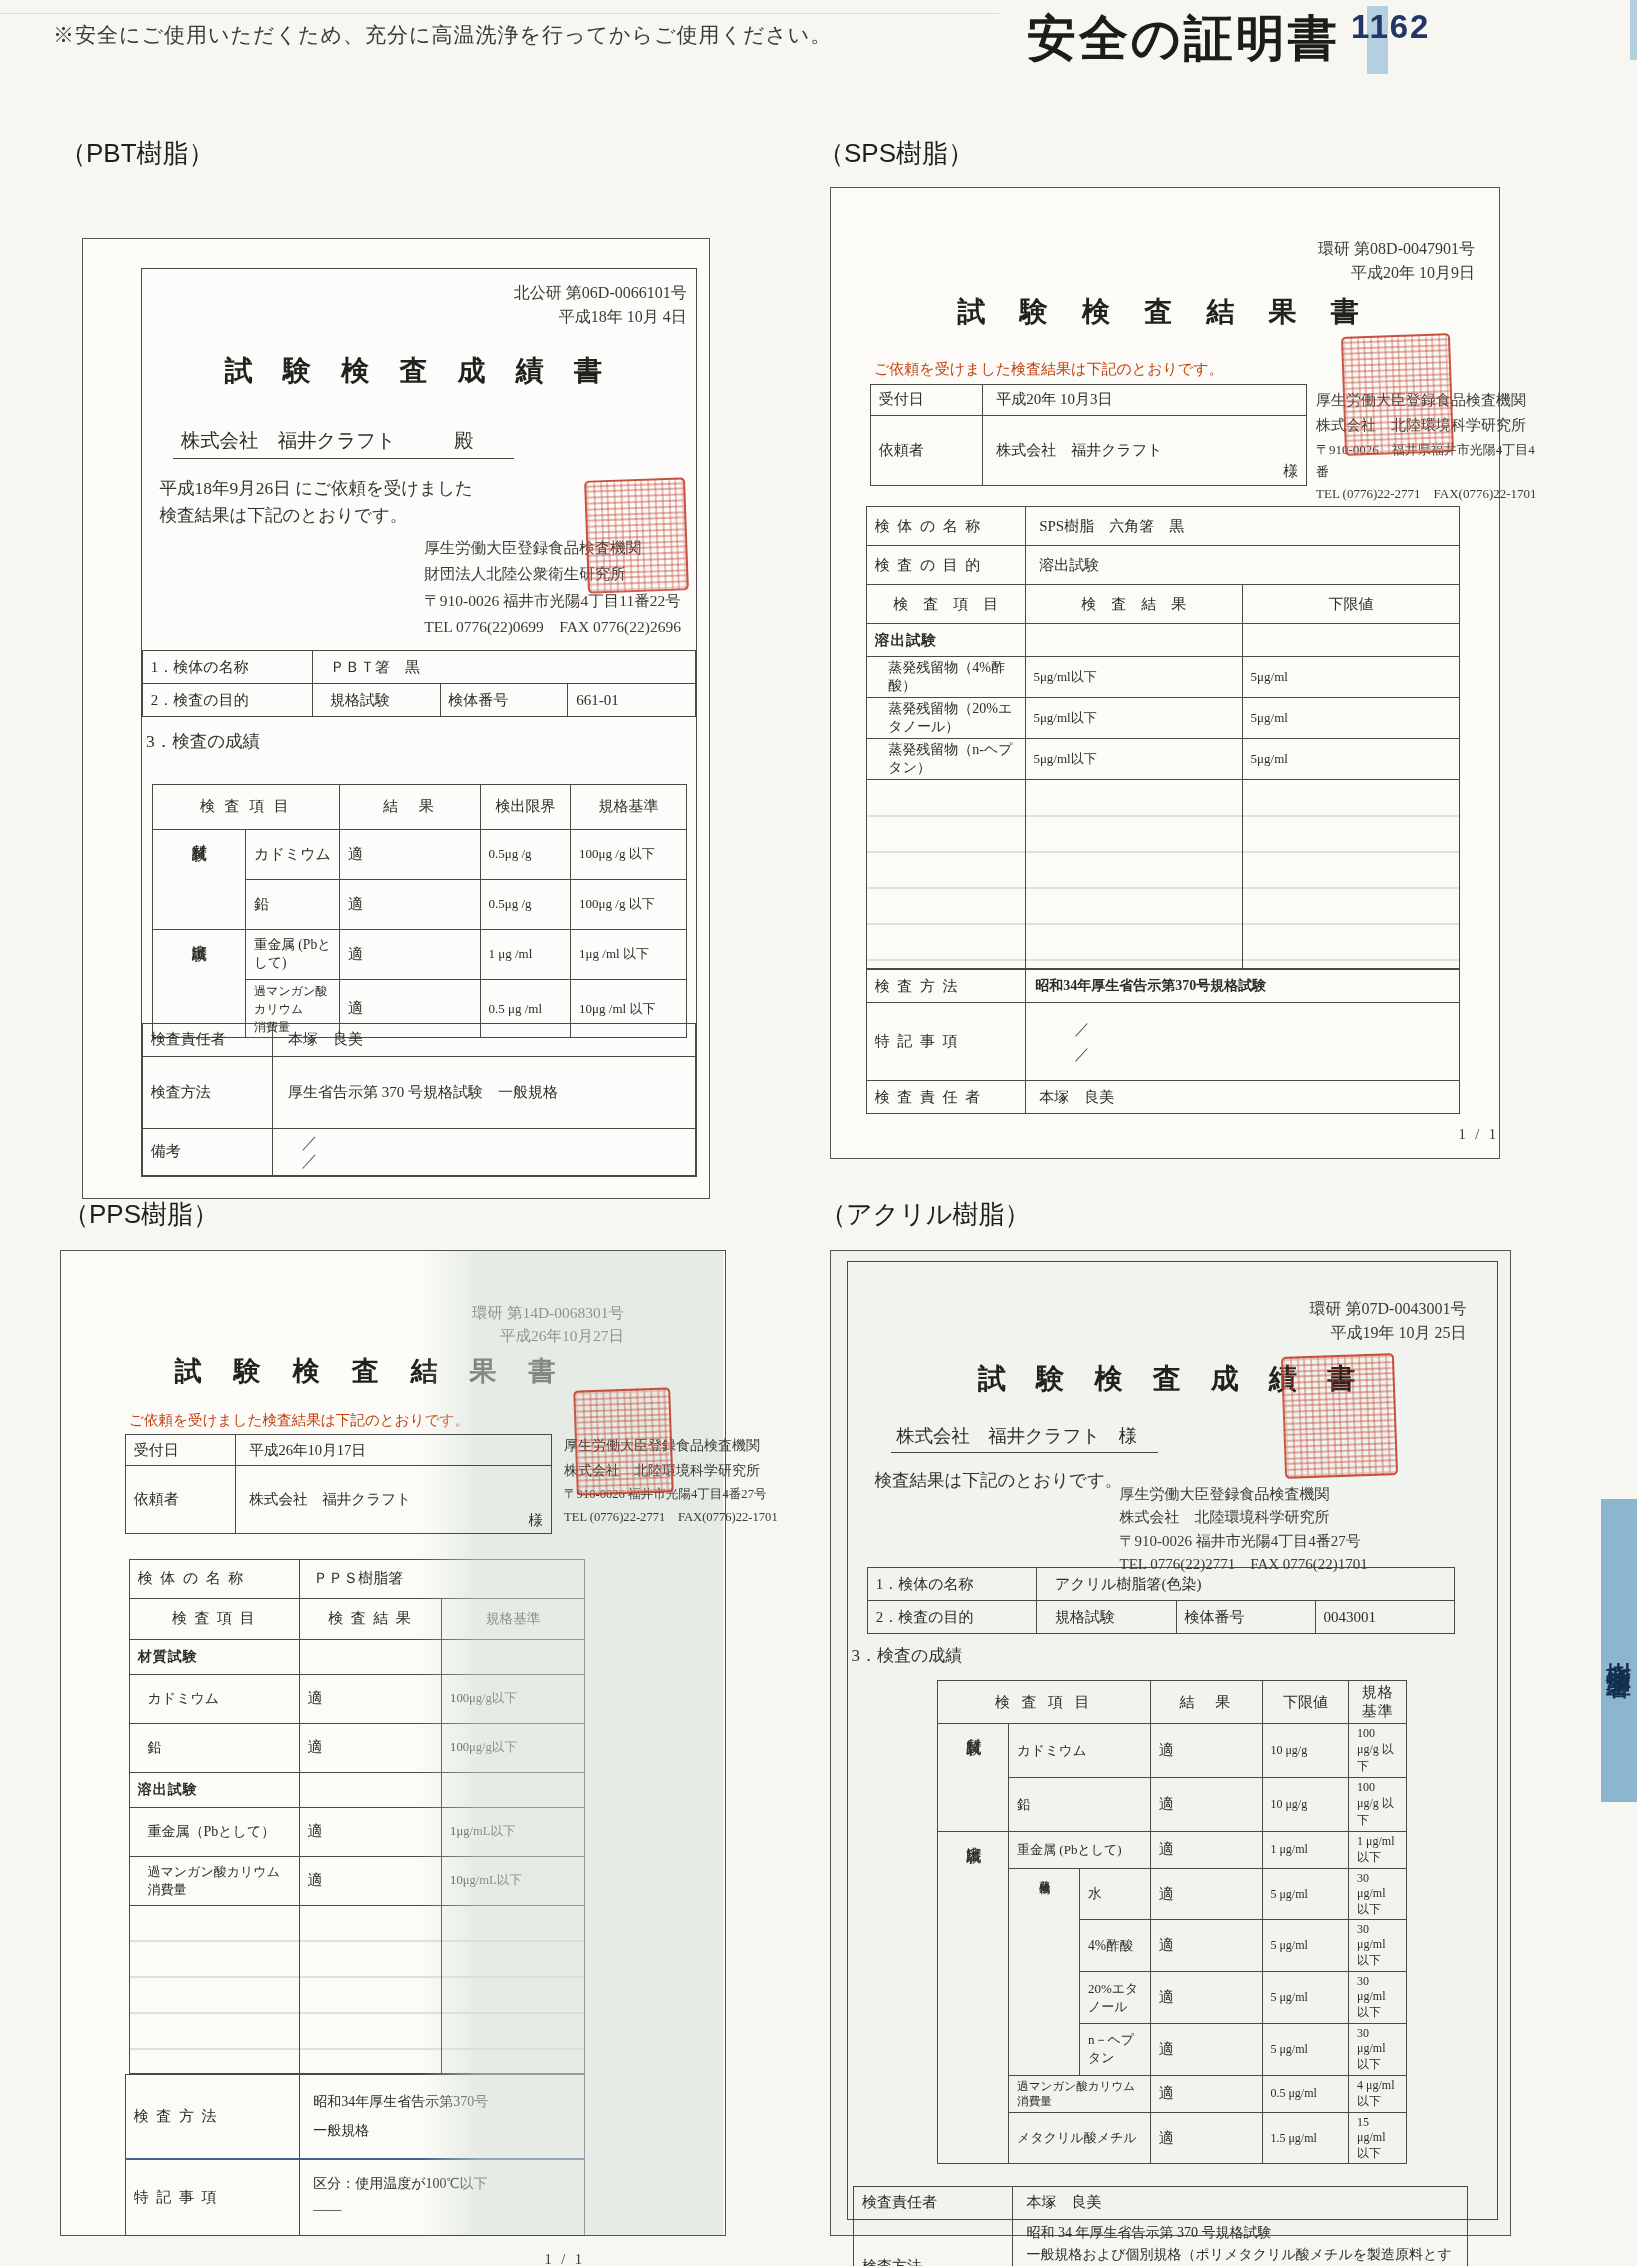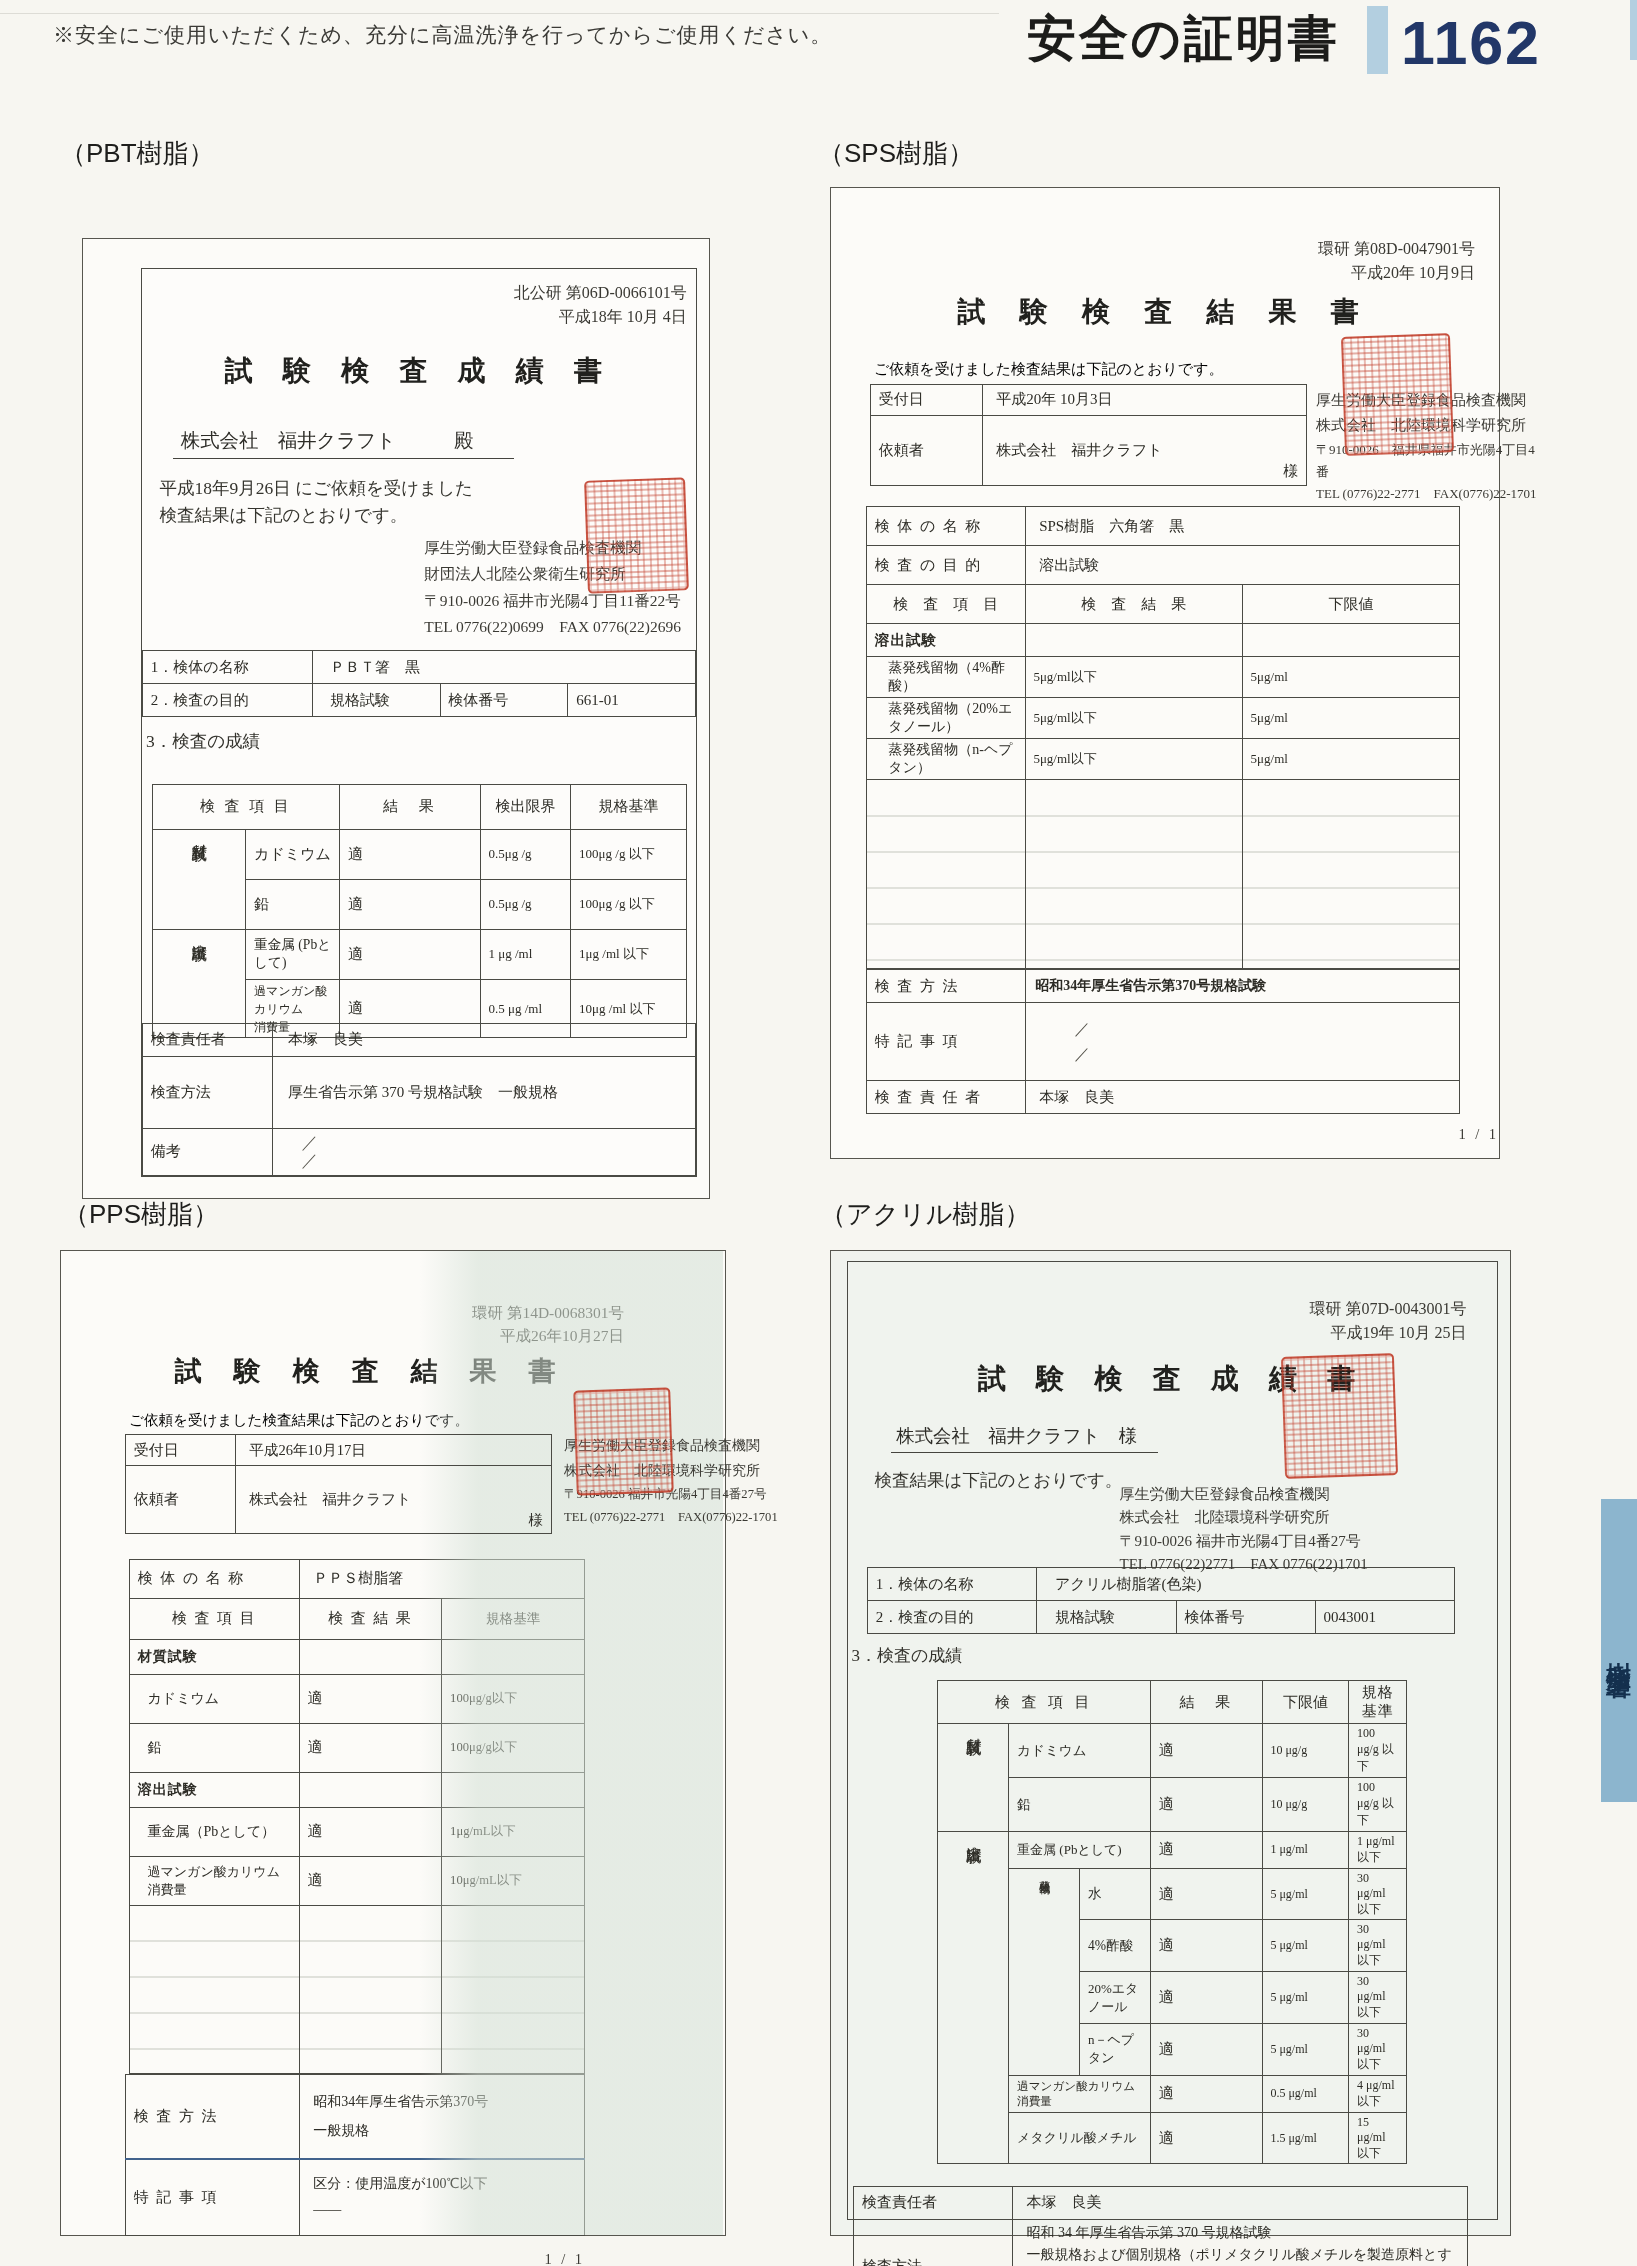--- a/index.html
+++ b/index.html
@@ -6,21 +6,21 @@
   .page{position:relative;width:1638px;height:2267px;background:#f7f6f1;overflow:hidden;
         font-family:"Liberation Serif",serif;color:#33322c;}
   
   .box{position:absolute;background:#fcfbf8;border:1.9px solid #57564f;}
   .cert-label{position:absolute;font-family:"Liberation Sans",sans-serif;font-size:26px;color:#1e1e1c;}
   .innerframe{position:absolute;border:1.9px solid #4a4a44;background:#fdfcfa;}
   .tint{position:absolute;pointer-events:none;}
   
   .docnum{text-align:right;font-size:16px;line-height:1.5;color:#3a3933;}
   .doctitle{text-align:center;font-size:28px;font-weight:bold;letter-spacing:11.6px;color:#21211e;white-space:nowrap;}
-  .intro{font-size:15px;color:#000000;}
+  .intro{font-size:15px;color:#c2410c;}
   .agency{font-size:15px;line-height:1.7;color:#3a3933;}
   .request{font-size:17.5px;line-height:1.55;color:#35342e;}
   .recipient-line{display:inline-block;border-bottom:1.9px solid #45443e;font-size:19.4px;padding:0 41px 4.9px 7.8px;color:#2e2d28;}
   
   table.tbl{border-collapse:collapse;table-layout:fixed;}
   table.tbl td,table.tbl th{border:1.9px solid #4a4a44;font-weight:normal;font-size:15px;color:#2d2c26;
       padding:1.9px 7.8px;overflow:hidden;vertical-align:middle;text-align:left;}
   table.tbl th{text-align:center;letter-spacing:2.9px;}
   td.center{text-align:center;}
   td.vert{writing-mode:vertical-rl;text-orientation:upright;font-size:12px;letter-spacing:1px;
@@ -34,22 +34,22 @@
      background:
        repeating-linear-gradient(0deg, rgba(193,62,43,.40) 0 1.9px, transparent 1.9px 5.8px),
        repeating-linear-gradient(90deg, rgba(193,62,43,.34) 0 1.9px, transparent 1.9px 6.8px);
      box-shadow:inset 0 0 0 1.9px rgba(255,255,255,.30);}
   
   .hnote{position:absolute;left:53px;top:21.3px;font-family:"Liberation Sans",sans-serif;
      font-size:21px;color:#3b3a36;letter-spacing:1px;}
   .htitle{position:absolute;left:1027px;top:5.8px;font-family:"Liberation Sans",sans-serif;
      font-size:49px;font-weight:800;letter-spacing:2.9px;color:#1c1c1a;}
   .hbar{position:absolute;left:1367px;top:5.8px;width:21.3px;height:68px;background:#b3cfe0;}
-  .hpage{position:absolute;left:1401px;top:7.8px;font-family:"Liberation Sans",sans-serif;
-     font-size:61px;font-weight:800;color:#223768;letter-spacing:1.9px;}
+  .hpage{position:absolute;left:1351px;top:7.8px;font-family:"Liberation Sans",sans-serif;
+     font-size:33px;font-weight:800;color:#223768;letter-spacing:1.9px;}
   .cornerstrip{position:absolute;left:1630px;top:0;width:7.8px;height:60px;background:#b3cfe0;}
   .toprule{position:absolute;left:0;top:12.6px;width:999px;height:1.9px;background:#dddcd6;}
   
   .sidetab{position:absolute;left:1601px;top:1499px;width:37px;height:303px;background:#8cb5ce;
      display:flex;align-items:center;justify-content:center;}
   .sidetab span{writing-mode:vertical-rl;text-orientation:upright;font-family:"Liberation Sans",sans-serif;
      font-size:25px;font-weight:bold;color:#14304e;letter-spacing:3.9px;}
 </style>
 </head>
 <body>

